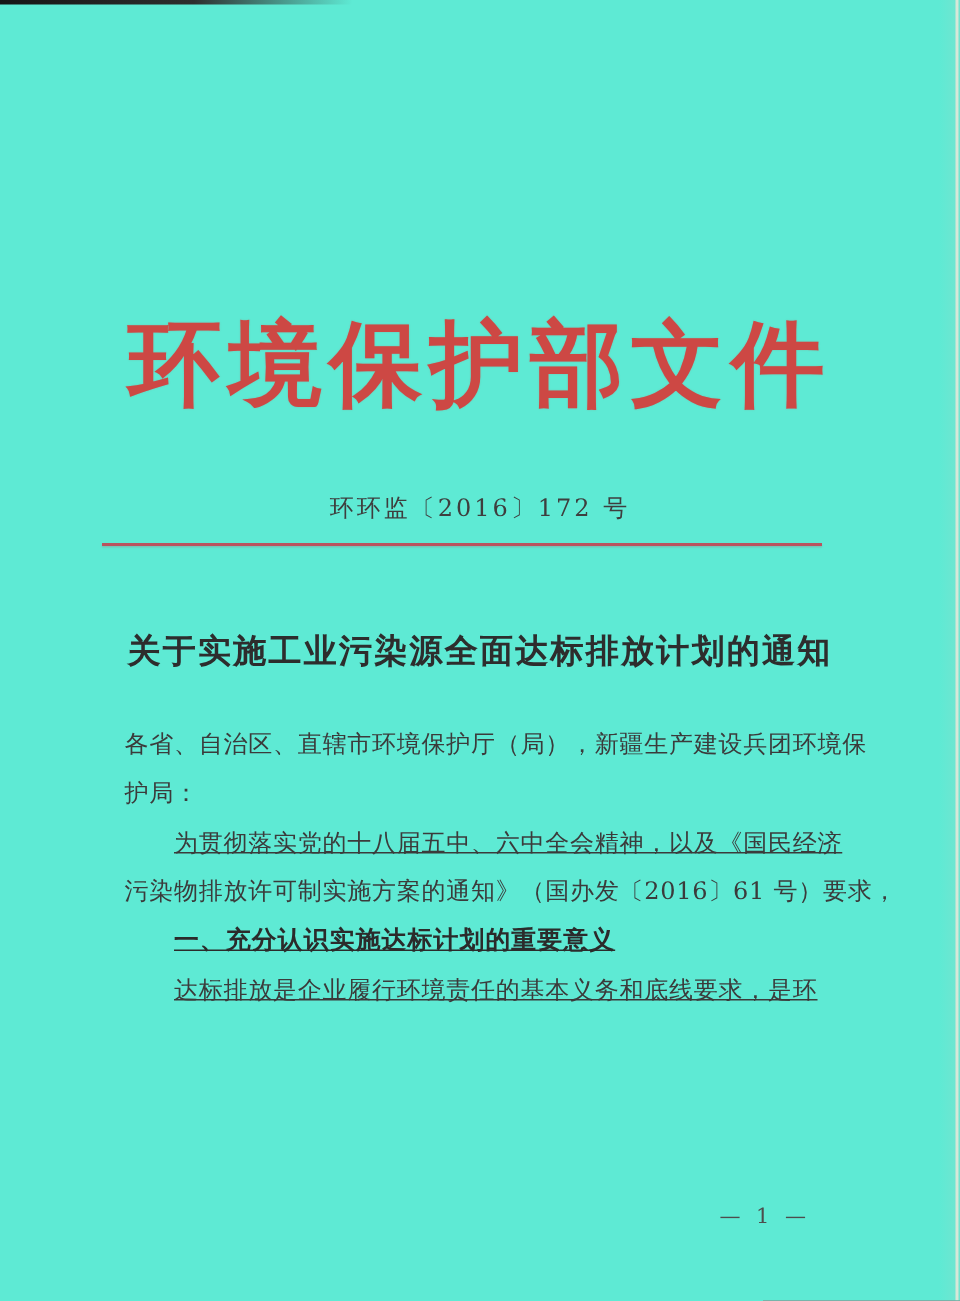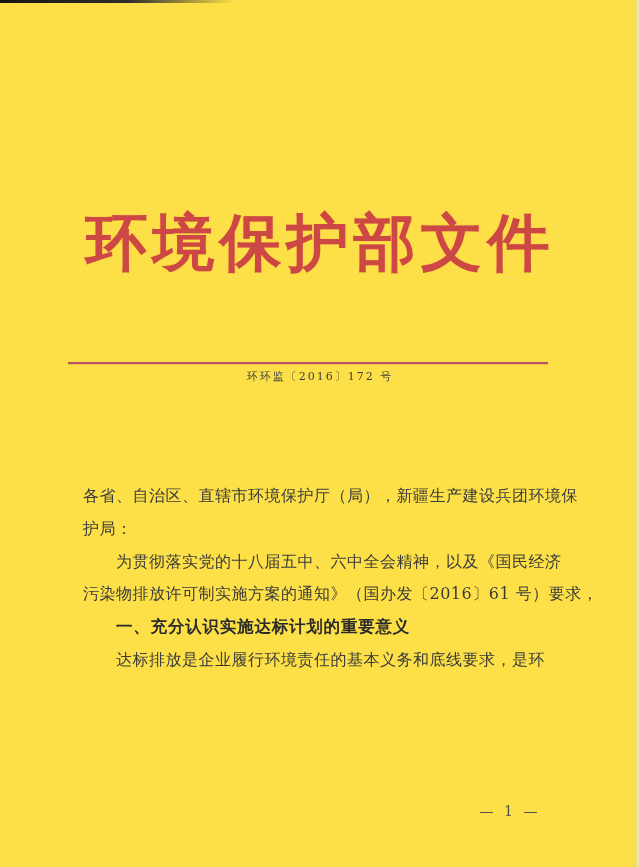--- a/index.html
+++ b/index.html
@@ -1,21 +1,21 @@
 <!DOCTYPE html>
 <html><head>
 <meta charset="utf-8">
 <style>
   html, body { margin: 0; padding: 0; background: #8a8a8a; }
   .page {
     position: relative;
     width: 640px;
     height: 867px;
     margin: 0 auto;
-    background: #fde047;
+    background: #5eead4;
     overflow: hidden;
     font-family: "DejaVu Serif", "Liberation Serif", serif;
   }
   
   .scan-mark-top {
     position: absolute; top: 0; left: 0;
     width: 235px; height: 3px;
     background: linear-gradient(to right, #161616 0%, #2e2e2e 55%, rgba(80,80,80,0) 100%);
   }
   .scan-edge-right {
@@ -35,25 +35,24 @@
     font-size: 62px; font-weight: bold;
     color: #cd4844;
     letter-spacing: 5px;
     line-height: 1.2;
     text-shadow: 0 0 1px rgba(205,72,68,.35);
     white-space: nowrap;
   }
   .doc-number {
     position: absolute; top: 329px; left: 0; width: 100%;
     text-align: center;
-    font-size: 11px;
+    font-size: 16px;
     color: #3e3e3e;
     letter-spacing: 2px;
     white-space: nowrap;
-    margin-top: 40px;
   }
   .red-rule {
     position: absolute; top: 362px; left: 68px;
     width: 480px; height: 2px;
     background: #b9535e;
     box-shadow: 0 1px 1px rgba(185,83,94,.25);
   }
   .notice-title {
     position: absolute; top: 419px; left: 0; width: 100%;
     text-align: center;
@@ -64,21 +63,21 @@
   }
   .document-body {
     position: absolute; top: 480px; left: 83px;
     width: 500px;
     font-size: 16px;
     line-height: 32.8px;
     color: #3b3b3b;
     letter-spacing: 0.5px;
   }
   .document-body .line { white-space: nowrap; }
-  .document-body .line.indent { padding-left: 33px; }
+  .document-body .line.indent { padding-left: 33px; text-decoration: underline; }
   .document-body .line.bold {
     font-family: "DejaVu Sans", "Liberation Sans", sans-serif;
     font-weight: bold;
     font-size: 16.5px;
     color: #2b2b2b;
     letter-spacing: 0.8px;
   }
   .page-number {
     position: absolute; top: 803px; left: 460px;
     width: 100px;
@@ -97,20 +96,21 @@
   <div class="scan-mark-top"></div>
   <div class="scan-shade-right"></div>
   <div class="scan-edge-right"></div>
 
   <div class="agency-title">环境保护部文件</div>
 
   <div class="doc-number">环环监〔2016〕172 号</div>
 
   <div class="red-rule"></div>
 
+  <div class="notice-title">关于实施工业污染源全面达标排放计划的通知</div>
 
   <div class="document-body">
       <div class="line">各省、自治区、直辖市环境保护厅（局），新疆生产建设兵团环境保</div>
       <div class="line">护局：</div>
       <div class="line indent">为贯彻落实党的十八届五中、六中全会精神，以及《国民经济</div>
       <div class="line">污染物排放许可制实施方案的通知》（国办发〔2016〕61 号）要求，</div>
       <div class="line indent bold">一、充分认识实施达标计划的重要意义</div>
       <div class="line indent">达标排放是企业履行环境责任的基本义务和底线要求，是环</div>
     </div>
 

